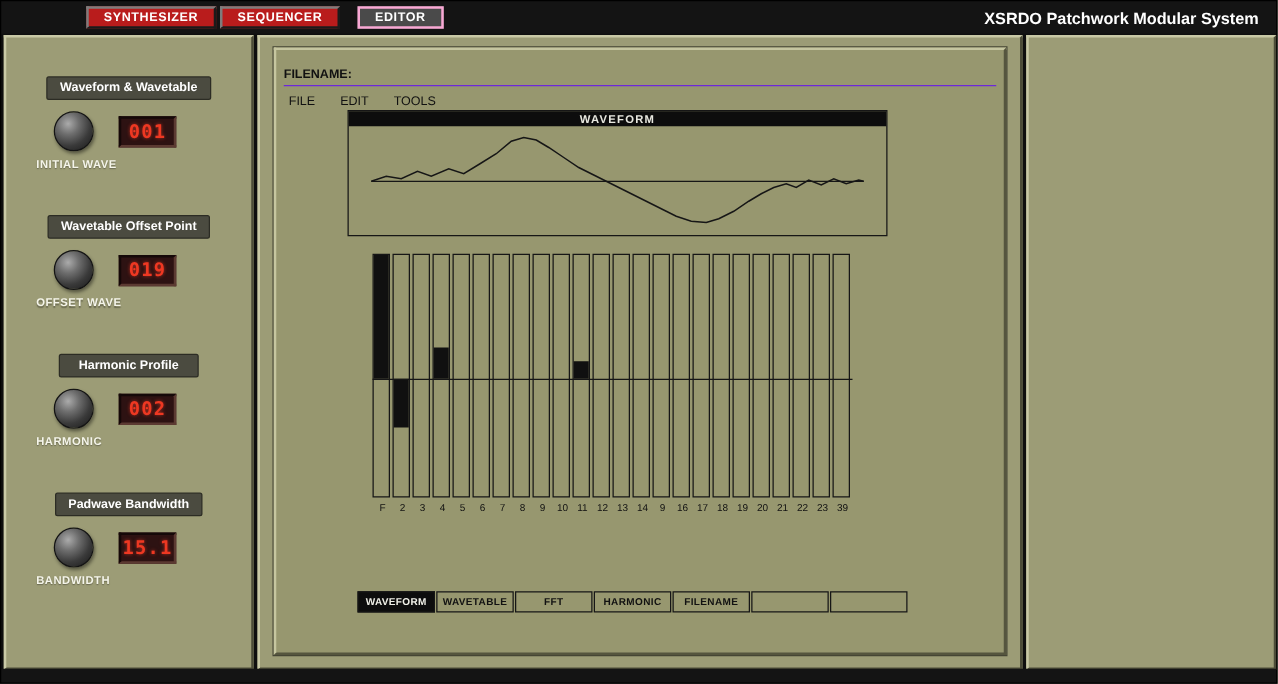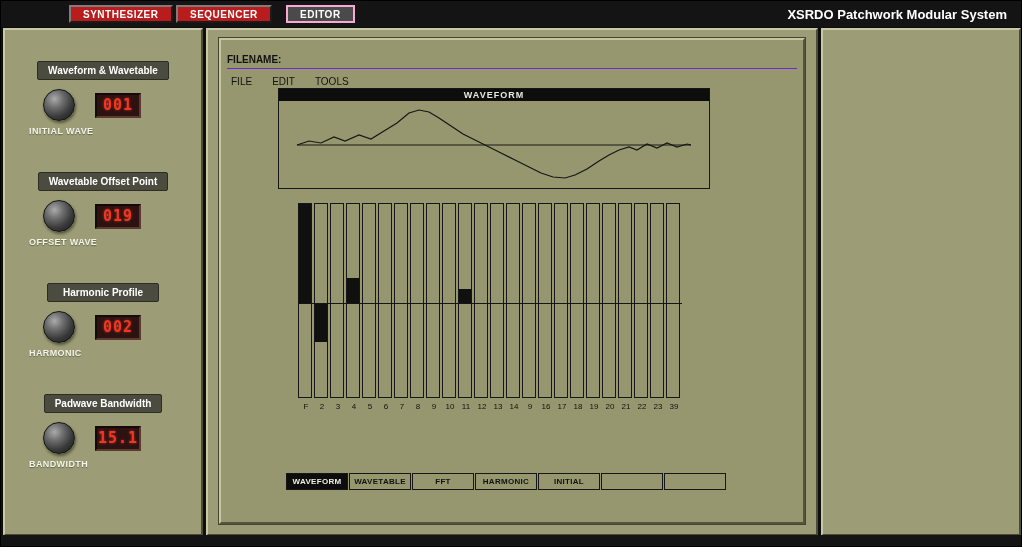--- a/index.html
+++ b/index.html
@@ -213,21 +213,21 @@
           <div class="tick">22</div>
           <div class="tick">23</div>
           <div class="tick">39</div>
         </div>
 
       <div class="tabs" id="tabs">
           <div class="tab active">WAVEFORM</div>
           <div class="tab">WAVETABLE</div>
           <div class="tab">FFT</div>
           <div class="tab">HARMONIC</div>
-          <div class="tab">INITIAL</div>
+          <div class="tab">FILENAME</div>
           <div class="tab"></div>
           <div class="tab"></div>
         </div>
 
     </div>
   </div>
 
   <div class="panel right"></div>
 
   <div class="bottombar"></div>

